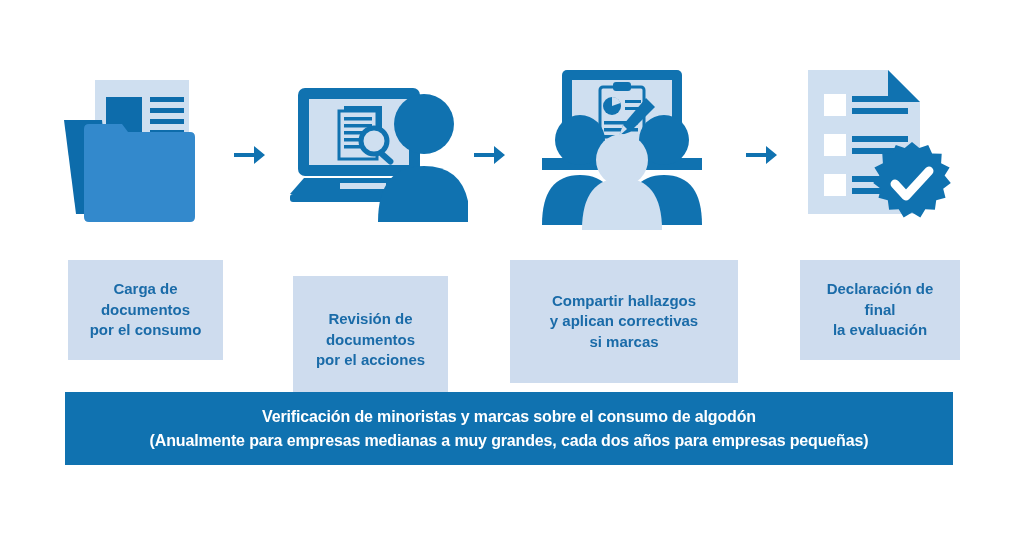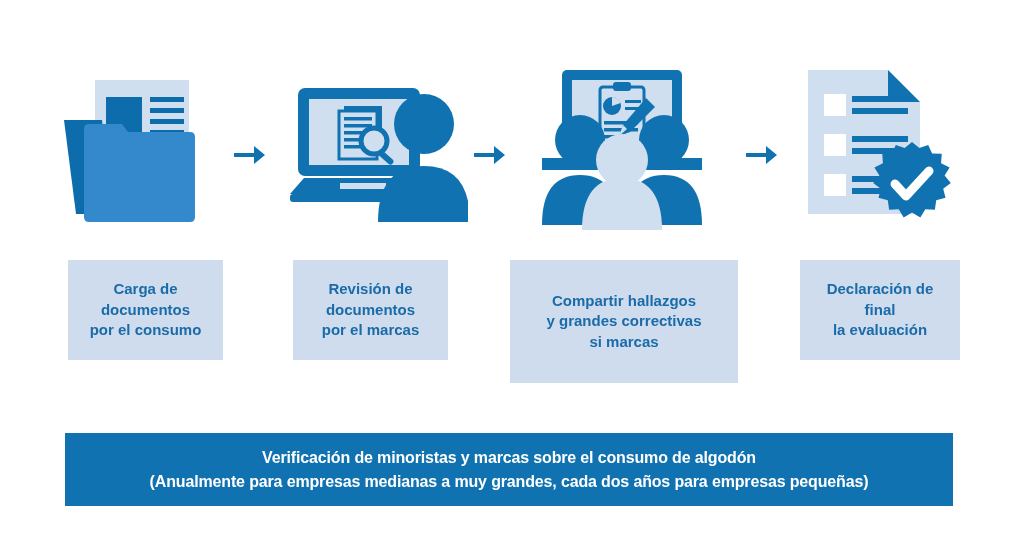--- a/index.html
+++ b/index.html
@@ -74,21 +74,20 @@
     top: 392px;
     width: 888px;
     height: 73px;
     background: #1072b0;
     color: #ffffff;
     display: flex;
     flex-direction: column;
     align-items: center;
     justify-content: center;
     text-align: center;
-    margin-top: 41px;
   }
   .banner .bline {
     font-weight: bold;
     font-size: 16px;
     line-height: 1.45;
     white-space: nowrap;
     letter-spacing: -0.15px;
   }
 </style>
 </head>
@@ -227,32 +226,32 @@
   </div>
 
   <div class="label-box" style="left:68px; top:260px; width:155px; height:100px;">
     <div class="lines">
       <span>Carga de</span>
       <span>documentos</span>
       <span>por el consumo</span>
     </div>
   </div>
 
-  <div class="label-box" style="left:293px; top:260px; width:155px; height:100px;">
+  <div class="label-box" style="left:293px; top:276px; width:155px; height:128px;">
     <div class="lines">
       <span>Revisión de</span>
       <span>documentos</span>
-      <span>por el marcas</span>
+      <span>por el acciones</span>
     </div>
   </div>
 
   <div class="label-box" style="left:510px; top:260px; width:228px; height:123px;">
     <div class="lines">
       <span>Compartir hallazgos</span>
-      <span>y grandes correctivas</span>
+      <span>y aplican correctivas</span>
       <span>si marcas</span>
     </div>
   </div>
 
   <div class="label-box" style="left:800px; top:260px; width:160px; height:100px;">
     <div class="lines">
       <span>Declaración de</span>
       <span>final</span>
       <span>la evaluación</span>
     </div>

